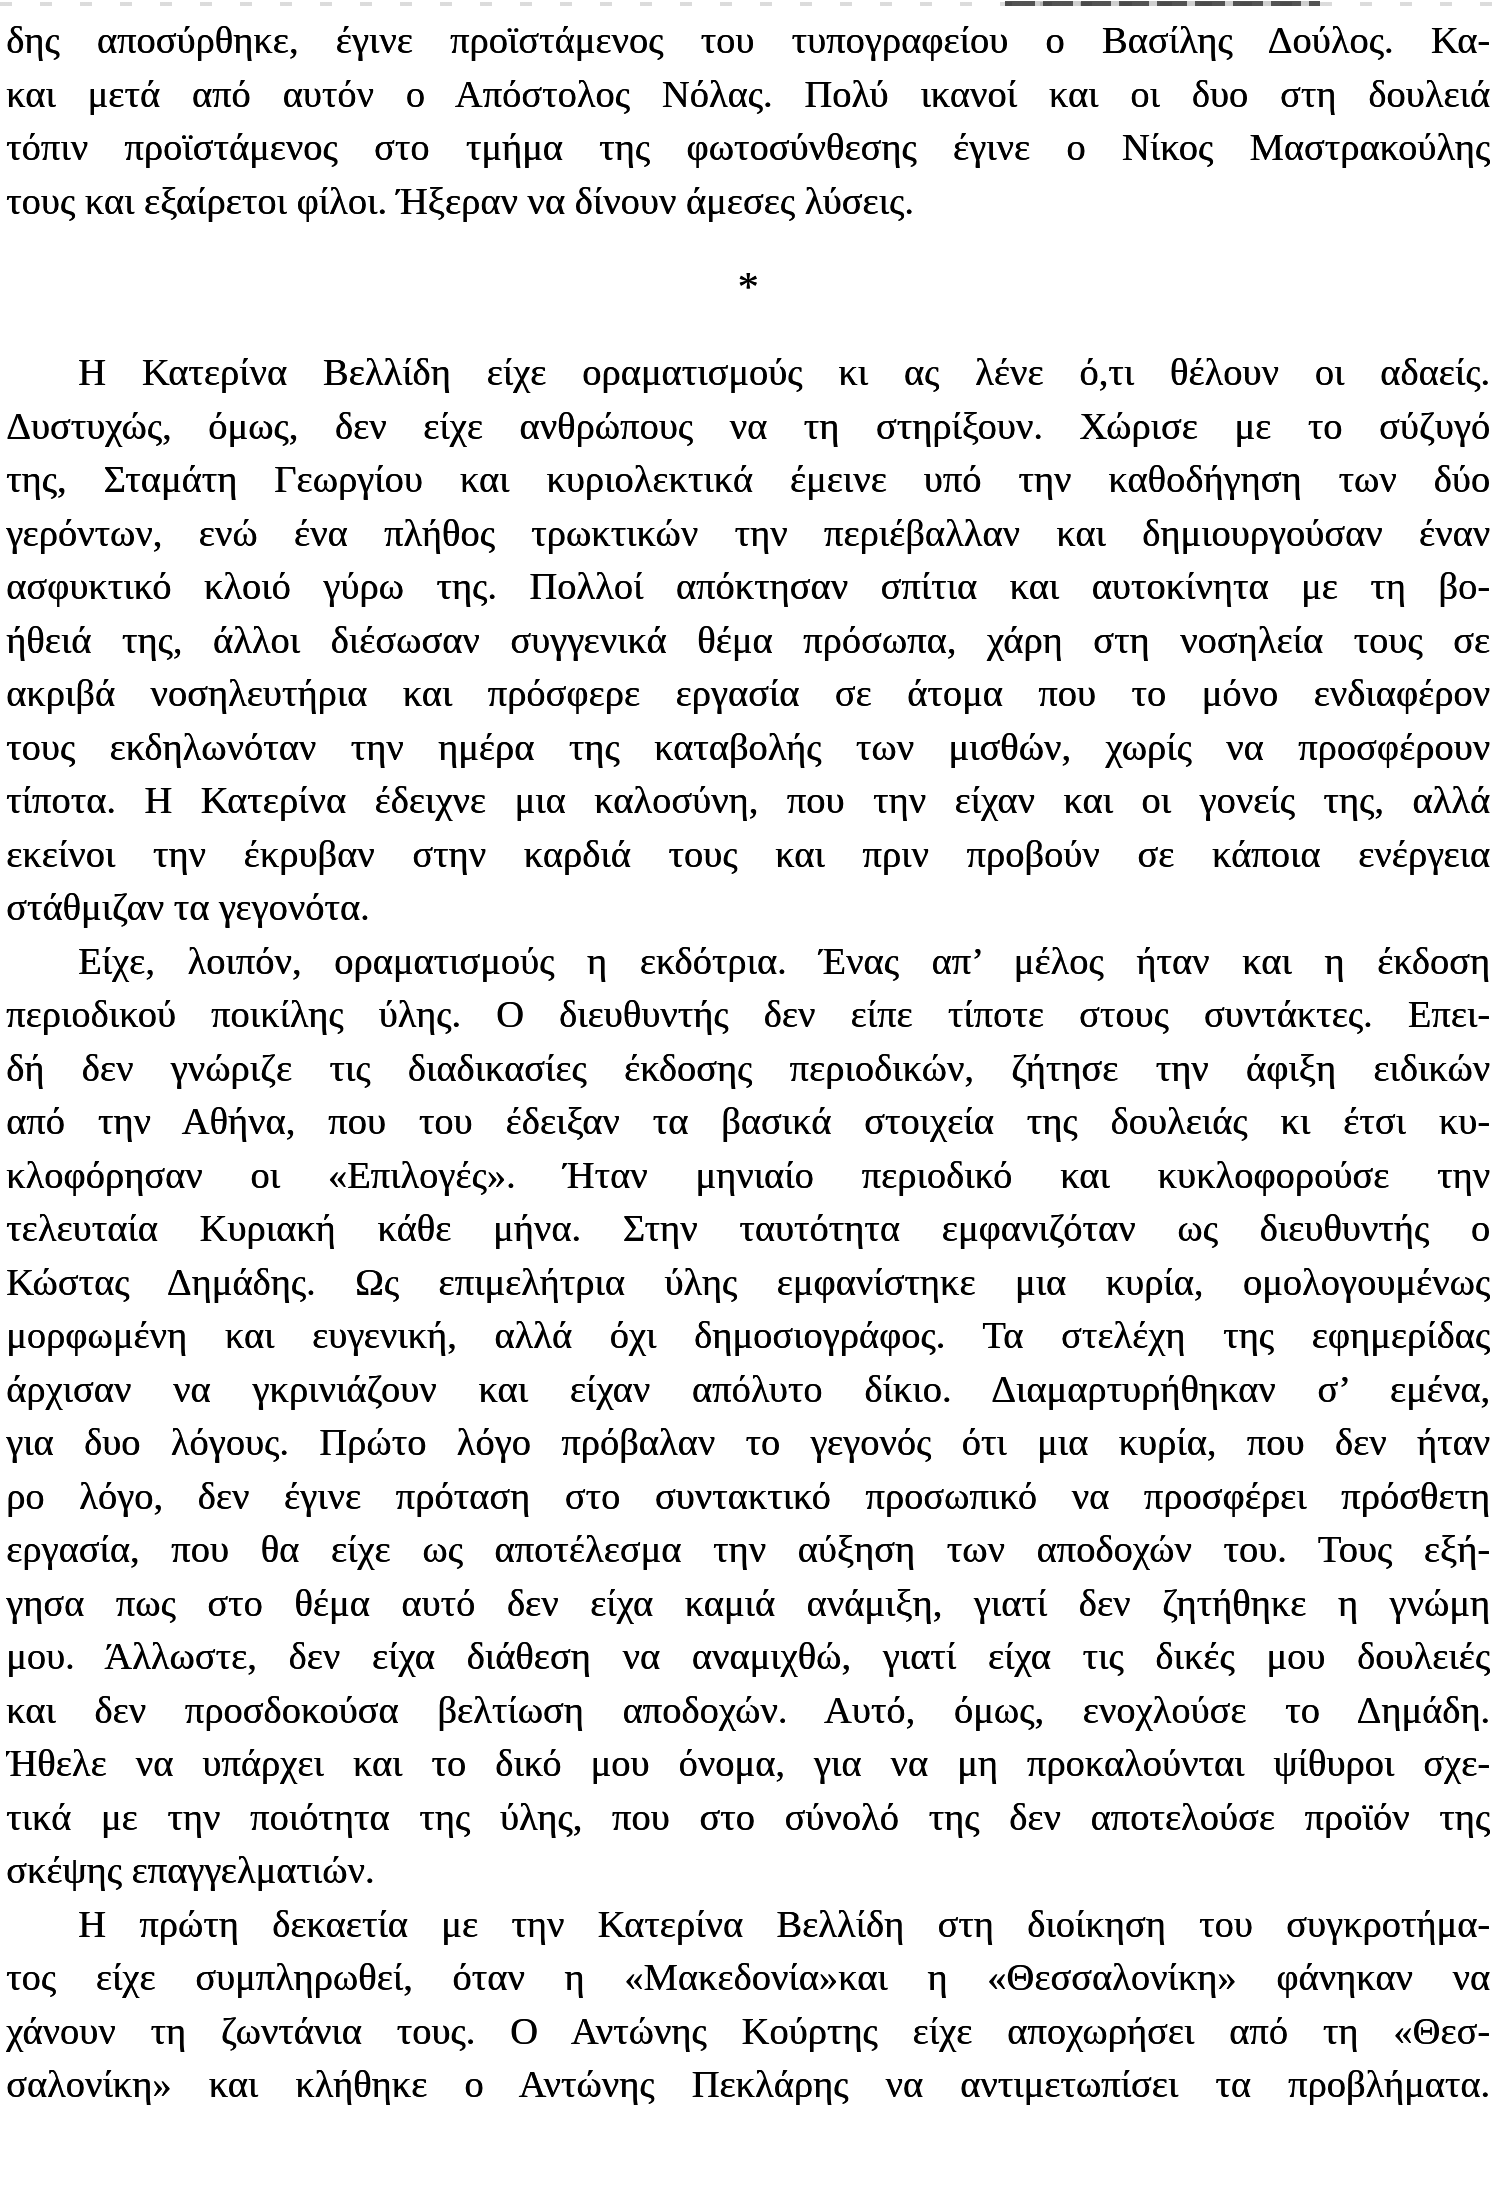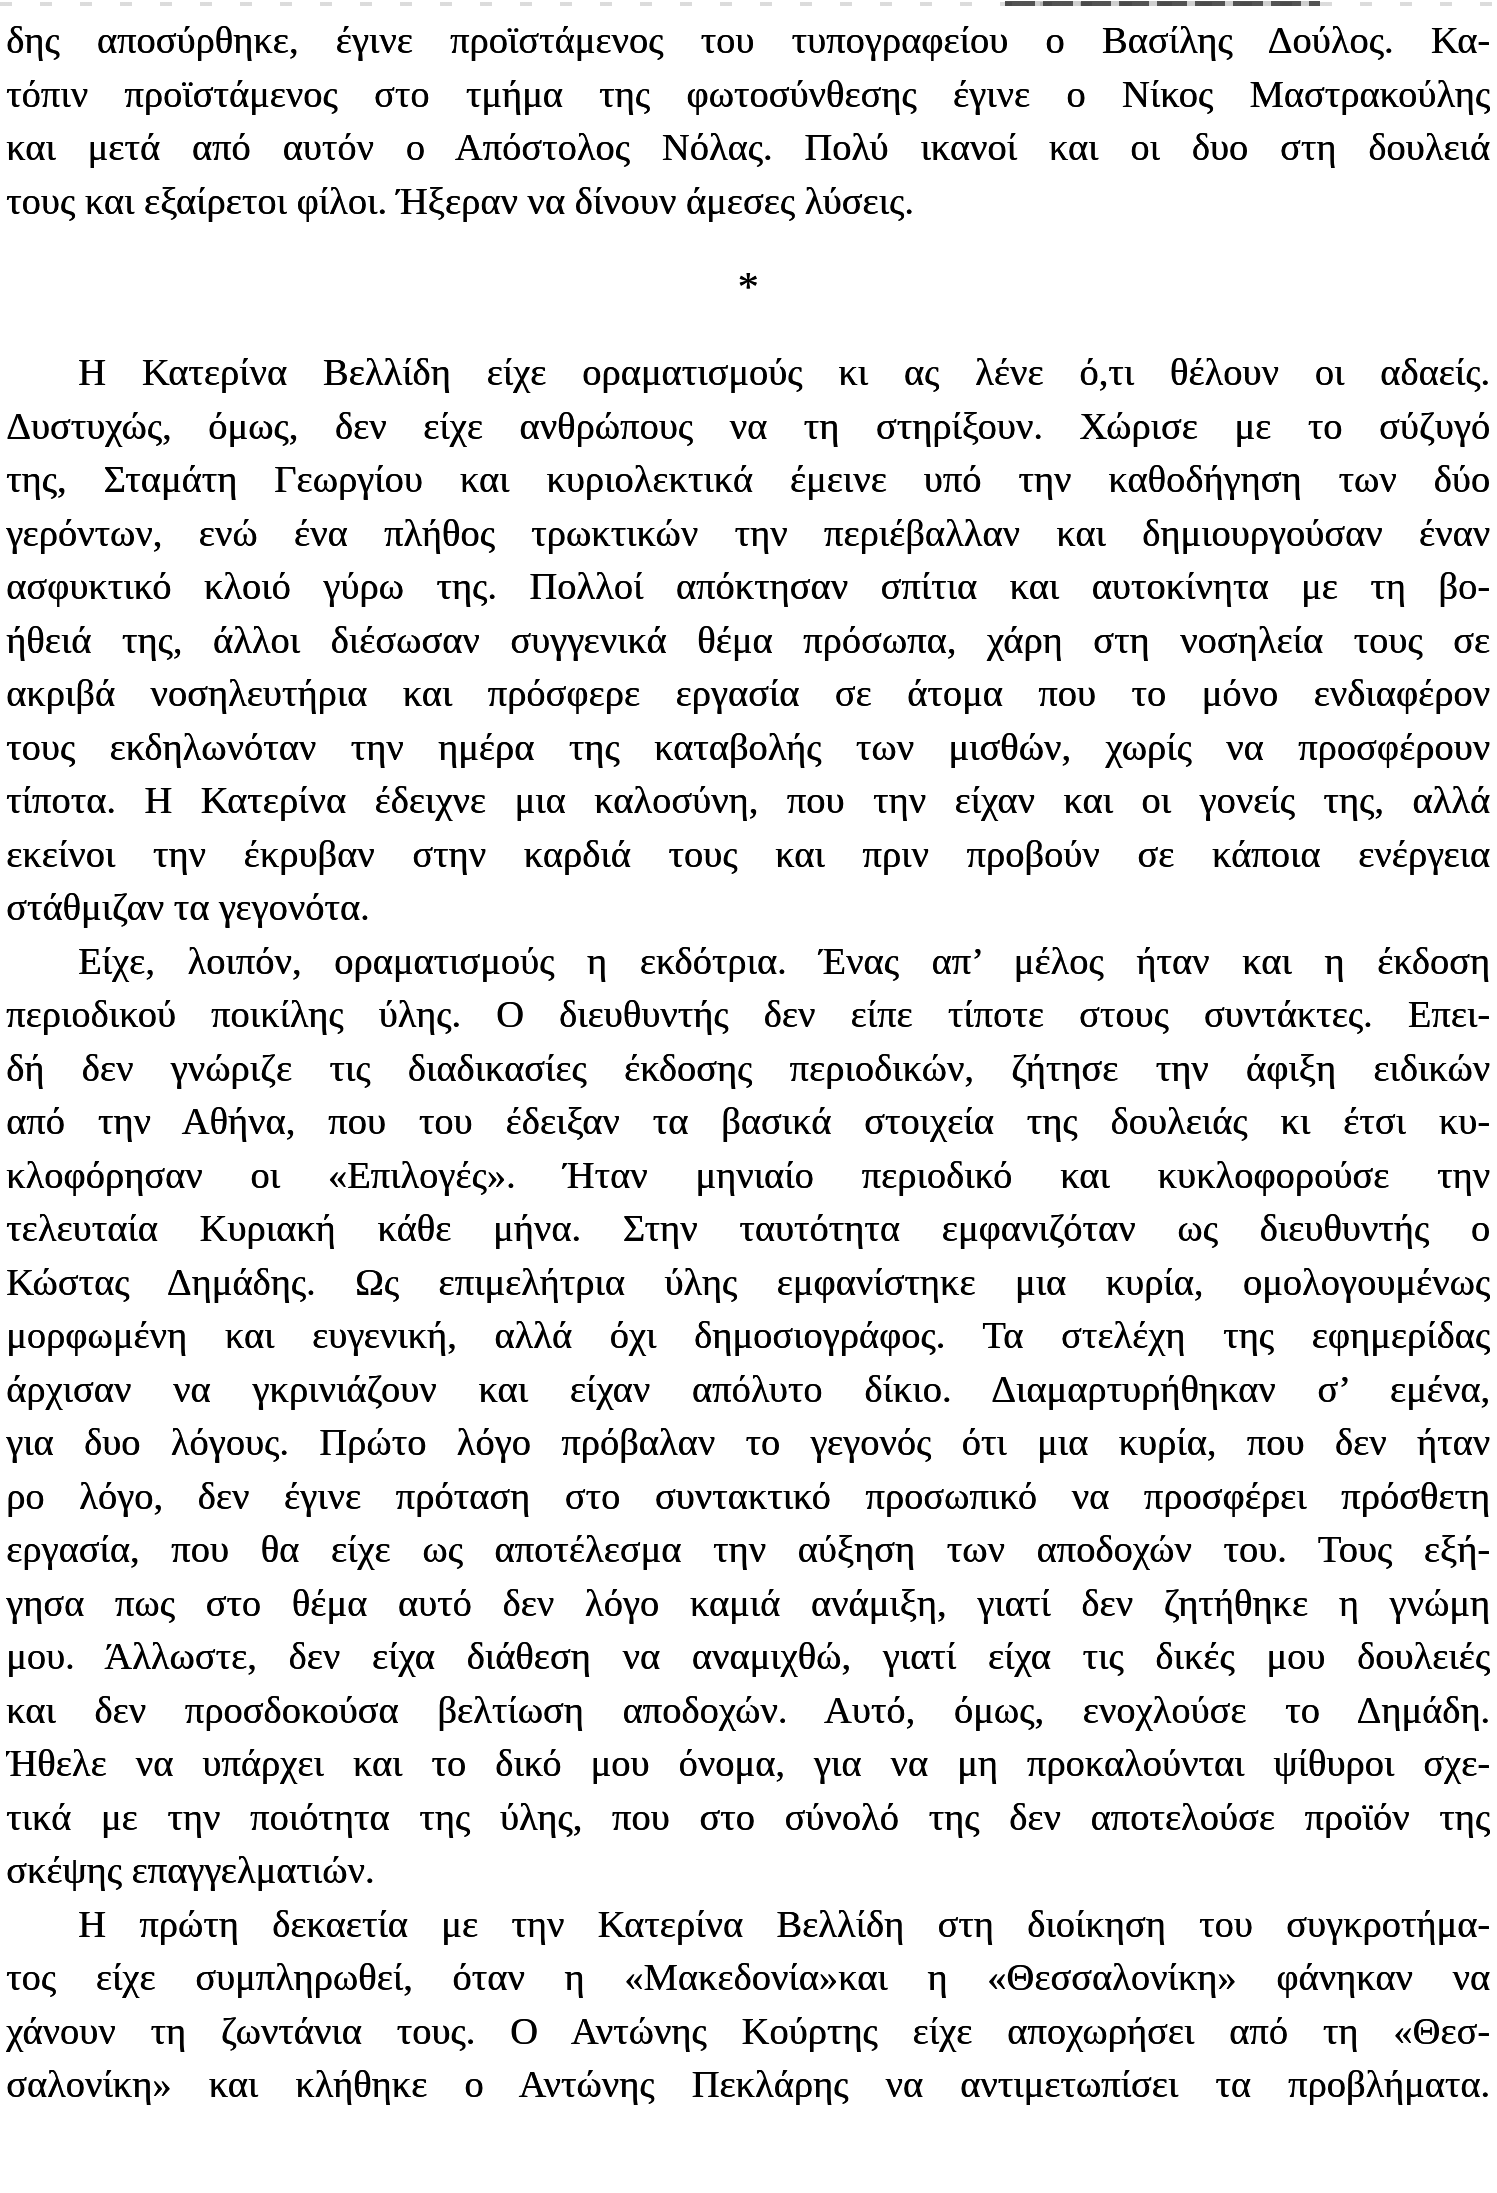--- a/index.html
+++ b/index.html
@@ -54,22 +54,22 @@
 </style>
 </head>
 <body>
 
 <div class="page">
   <div class="artifact-top"></div>
   <div class="artifact-top-dark"></div>
   <div>
       <div class="para">
         <div class="line">δης αποσύρθηκε, έγινε προϊστάμενος του τυπογραφείου ο Βασίλης Δούλος. Κα-</div>
+        <div class="line">και μετά από αυτόν ο Απόστολος Νόλας. Πολύ ικανοί και οι δυο στη δουλειά</div>
         <div class="line">τόπιν προϊστάμενος στο τμήμα της φωτοσύνθεσης έγινε ο Νίκος Μαστρακούλης</div>
-        <div class="line">και μετά από αυτόν ο Απόστολος Νόλας. Πολύ ικανοί και οι δυο στη δουλειά</div>
         <div class="line last">τους και εξαίρετοι φίλοι. Ήξεραν να δίνουν άμεσες λύσεις.</div>
       </div>
       <div class="separator">*</div>
       <div class="para indent">
         <div class="line">Η Κατερίνα Βελλίδη είχε οραματισμούς κι ας λένε ό,τι θέλουν οι αδαείς.</div>
         <div class="line">Δυστυχώς, όμως, δεν είχε ανθρώπους να τη στηρίξουν. Χώρισε με το σύζυγό</div>
         <div class="line">της, Σταμάτη Γεωργίου και κυριολεκτικά έμεινε υπό την καθοδήγηση των δύο</div>
         <div class="line">γερόντων, ενώ ένα πλήθος τρωκτικών την περιέβαλλαν και δημιουργούσαν έναν</div>
         <div class="line">ασφυκτικό κλοιό γύρω της. Πολλοί απόκτησαν σπίτια και αυτοκίνητα με τη βο-</div>
         <div class="line">ήθειά της, άλλοι διέσωσαν συγγενικά θέμα πρόσωπα, χάρη στη νοσηλεία τους σε</div>
@@ -85,21 +85,21 @@
         <div class="line">δή δεν γνώριζε τις διαδικασίες έκδοσης περιοδικών, ζήτησε την άφιξη ειδικών</div>
         <div class="line">από την Αθήνα, που του έδειξαν τα βασικά στοιχεία της δουλειάς κι έτσι κυ-</div>
         <div class="line">κλοφόρησαν οι «Επιλογές». Ήταν μηνιαίο περιοδικό και κυκλοφορούσε την</div>
         <div class="line">τελευταία Κυριακή κάθε μήνα. Στην ταυτότητα εμφανιζόταν ως διευθυντής ο</div>
         <div class="line">Κώστας Δημάδης. Ως επιμελήτρια ύλης εμφανίστηκε μια κυρία, ομολογουμένως</div>
         <div class="line">μορφωμένη και ευγενική, αλλά όχι δημοσιογράφος. Τα στελέχη της εφημερίδας</div>
         <div class="line">άρχισαν να γκρινιάζουν και είχαν απόλυτο δίκιο. Διαμαρτυρήθηκαν σ’ εμένα,</div>
         <div class="line">για δυο λόγους. Πρώτο λόγο πρόβαλαν το γεγονός ότι μια κυρία, που δεν ήταν</div>
         <div class="line">ρο λόγο, δεν έγινε πρόταση στο συντακτικό προσωπικό να προσφέρει πρόσθετη</div>
         <div class="line">εργασία, που θα είχε ως αποτέλεσμα την αύξηση των αποδοχών του. Τους εξή-</div>
-        <div class="line">γησα πως στο θέμα αυτό δεν λόγο καμιά ανάμιξη, γιατί δεν ζητήθηκε η γνώμη</div>
+        <div class="line">γησα πως στο θέμα αυτό δεν είχα καμιά ανάμιξη, γιατί δεν ζητήθηκε η γνώμη</div>
         <div class="line">μου. Άλλωστε, δεν είχα διάθεση να αναμιχθώ, γιατί είχα τις δικές μου δουλειές</div>
         <div class="line">και δεν προσδοκούσα βελτίωση αποδοχών. Αυτό, όμως, ενοχλούσε το Δημάδη.</div>
         <div class="line">Ήθελε να υπάρχει και το δικό μου όνομα, για να μη προκαλούνται ψίθυροι σχε-</div>
         <div class="line">τικά με την ποιότητα της ύλης, που στο σύνολό της δεν αποτελούσε προϊόν της</div>
         <div class="line last">σκέψης επαγγελματιών.</div>
       </div>
       <div class="para indent extra-space">
         <div class="line">Η πρώτη δεκαετία με την Κατερίνα Βελλίδη στη διοίκηση του συγκροτήμα-</div>
         <div class="line">τος είχε συμπληρωθεί, όταν η «Μακεδονία»και η «Θεσσαλονίκη» φάνηκαν να</div>
         <div class="line">χάνουν τη ζωντάνια τους. Ο Αντώνης Κούρτης είχε αποχωρήσει από τη «Θεσ-</div>

